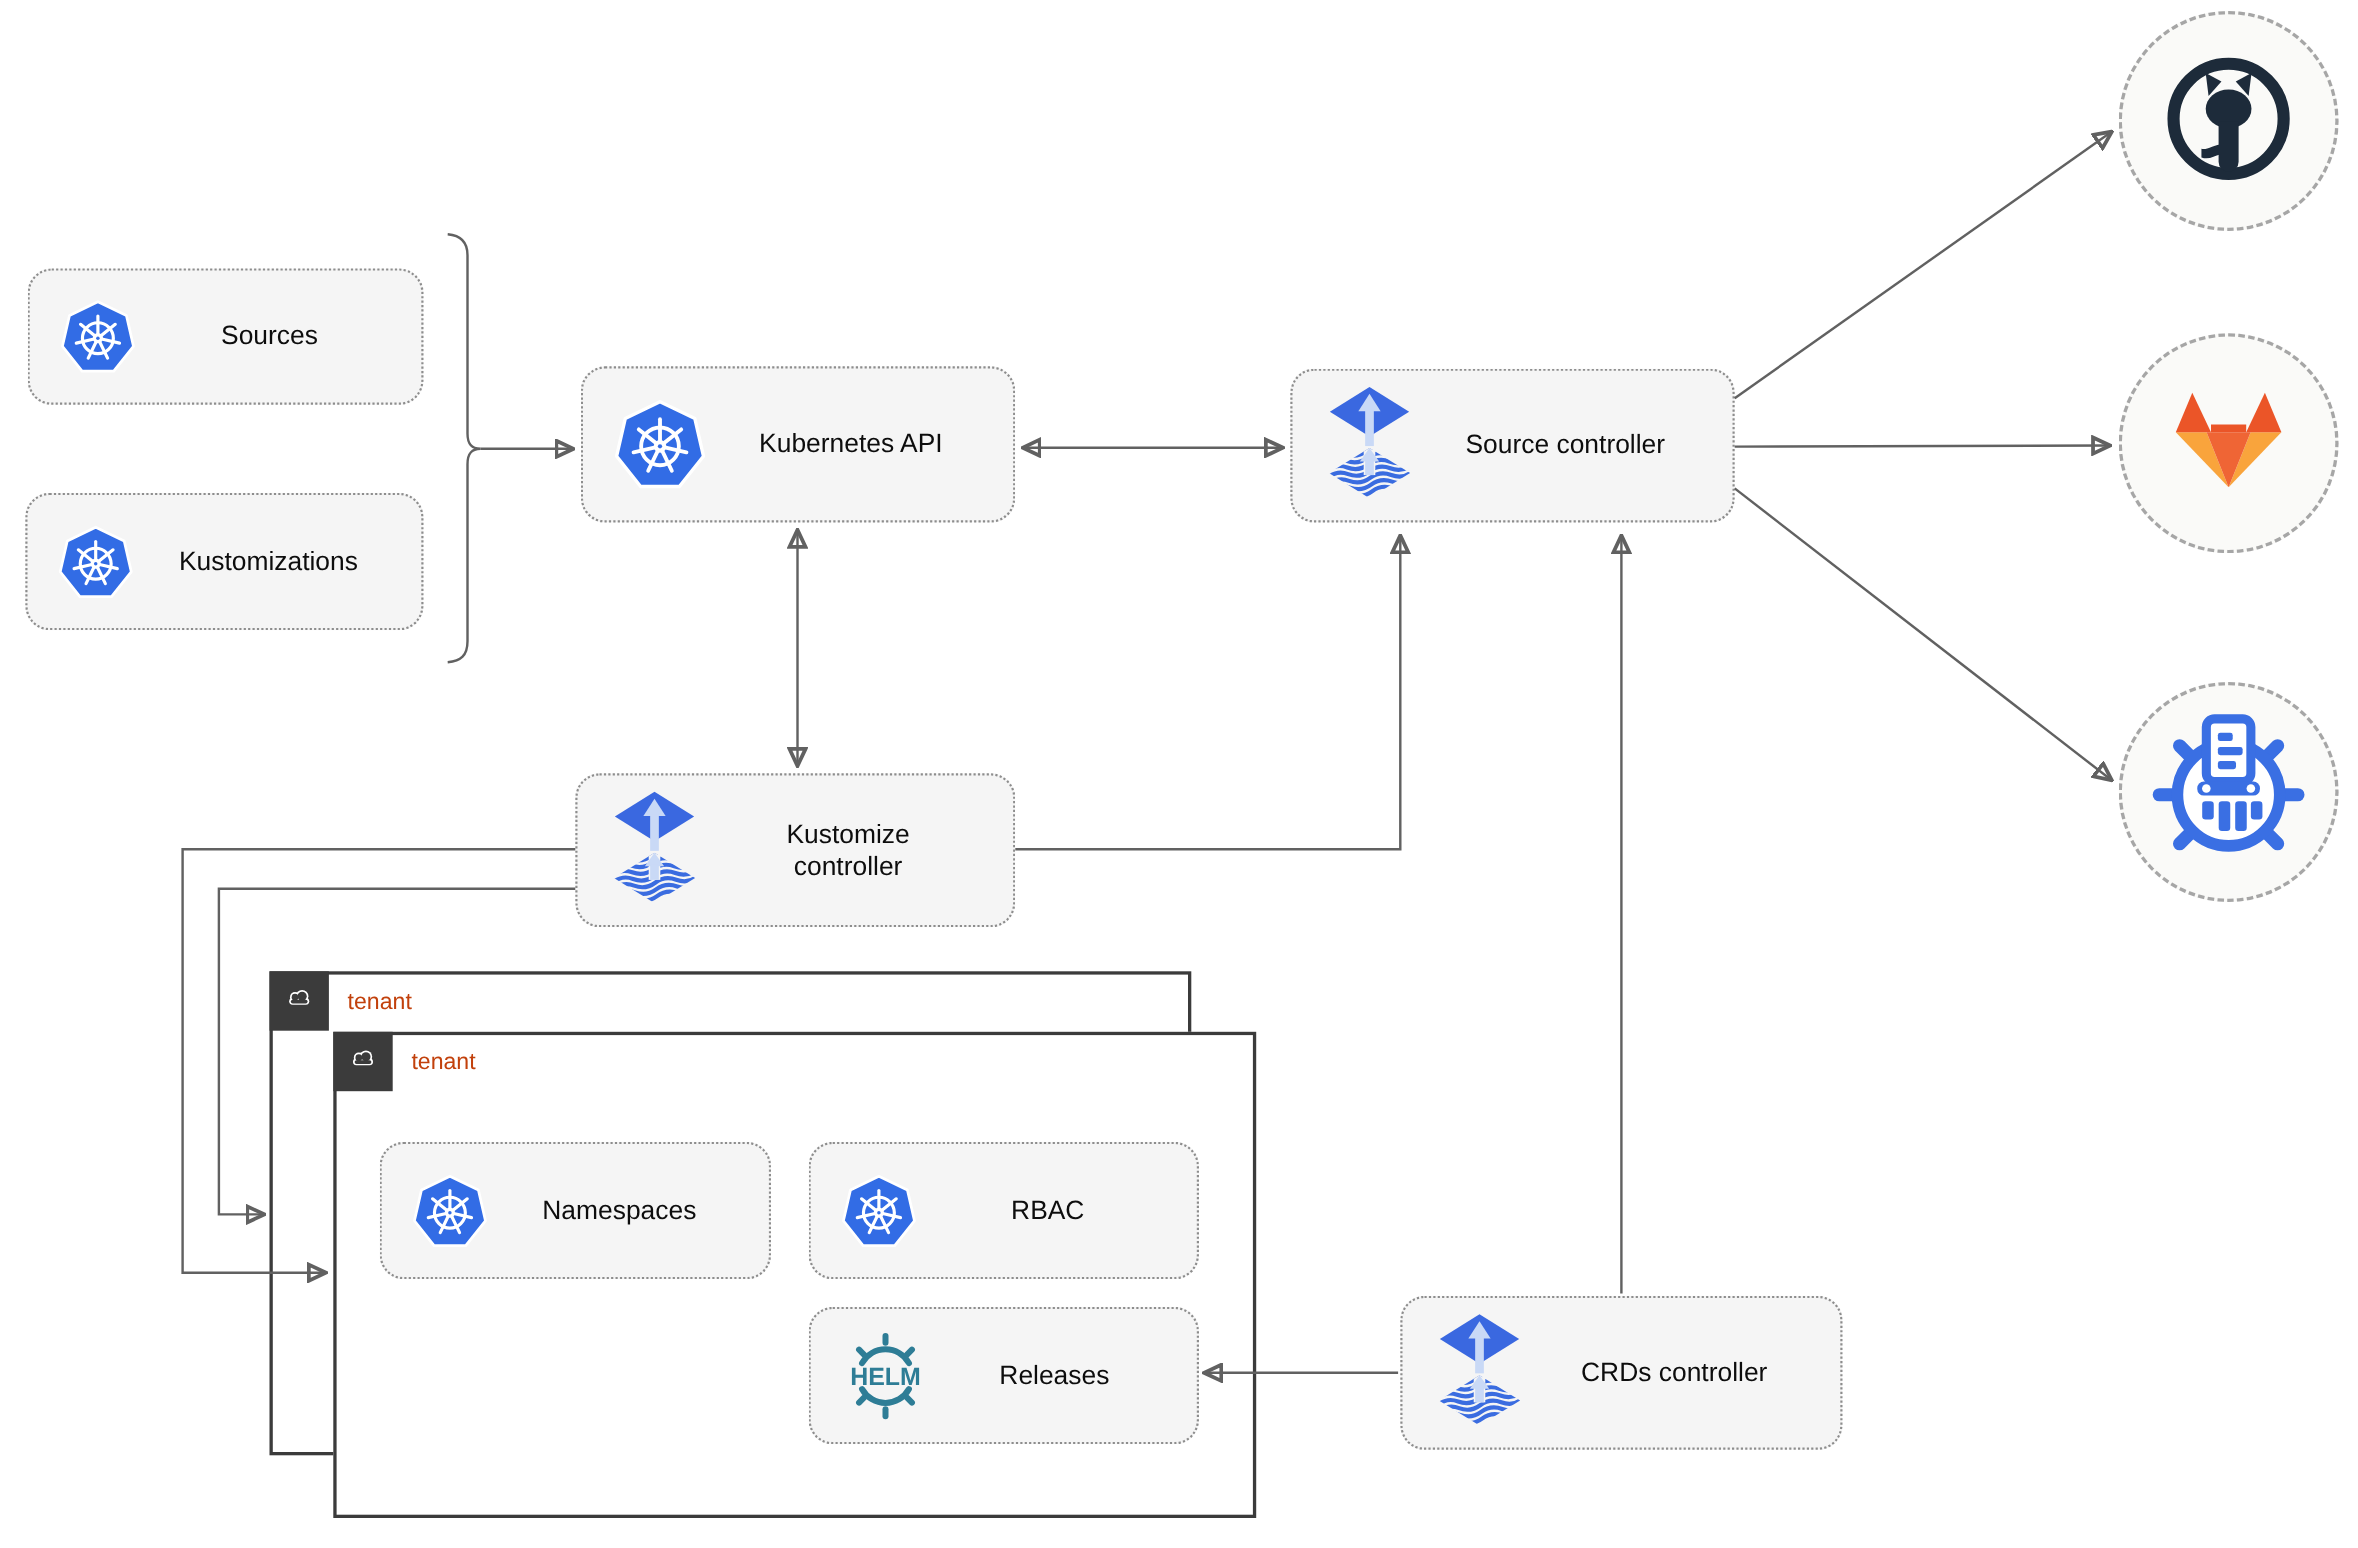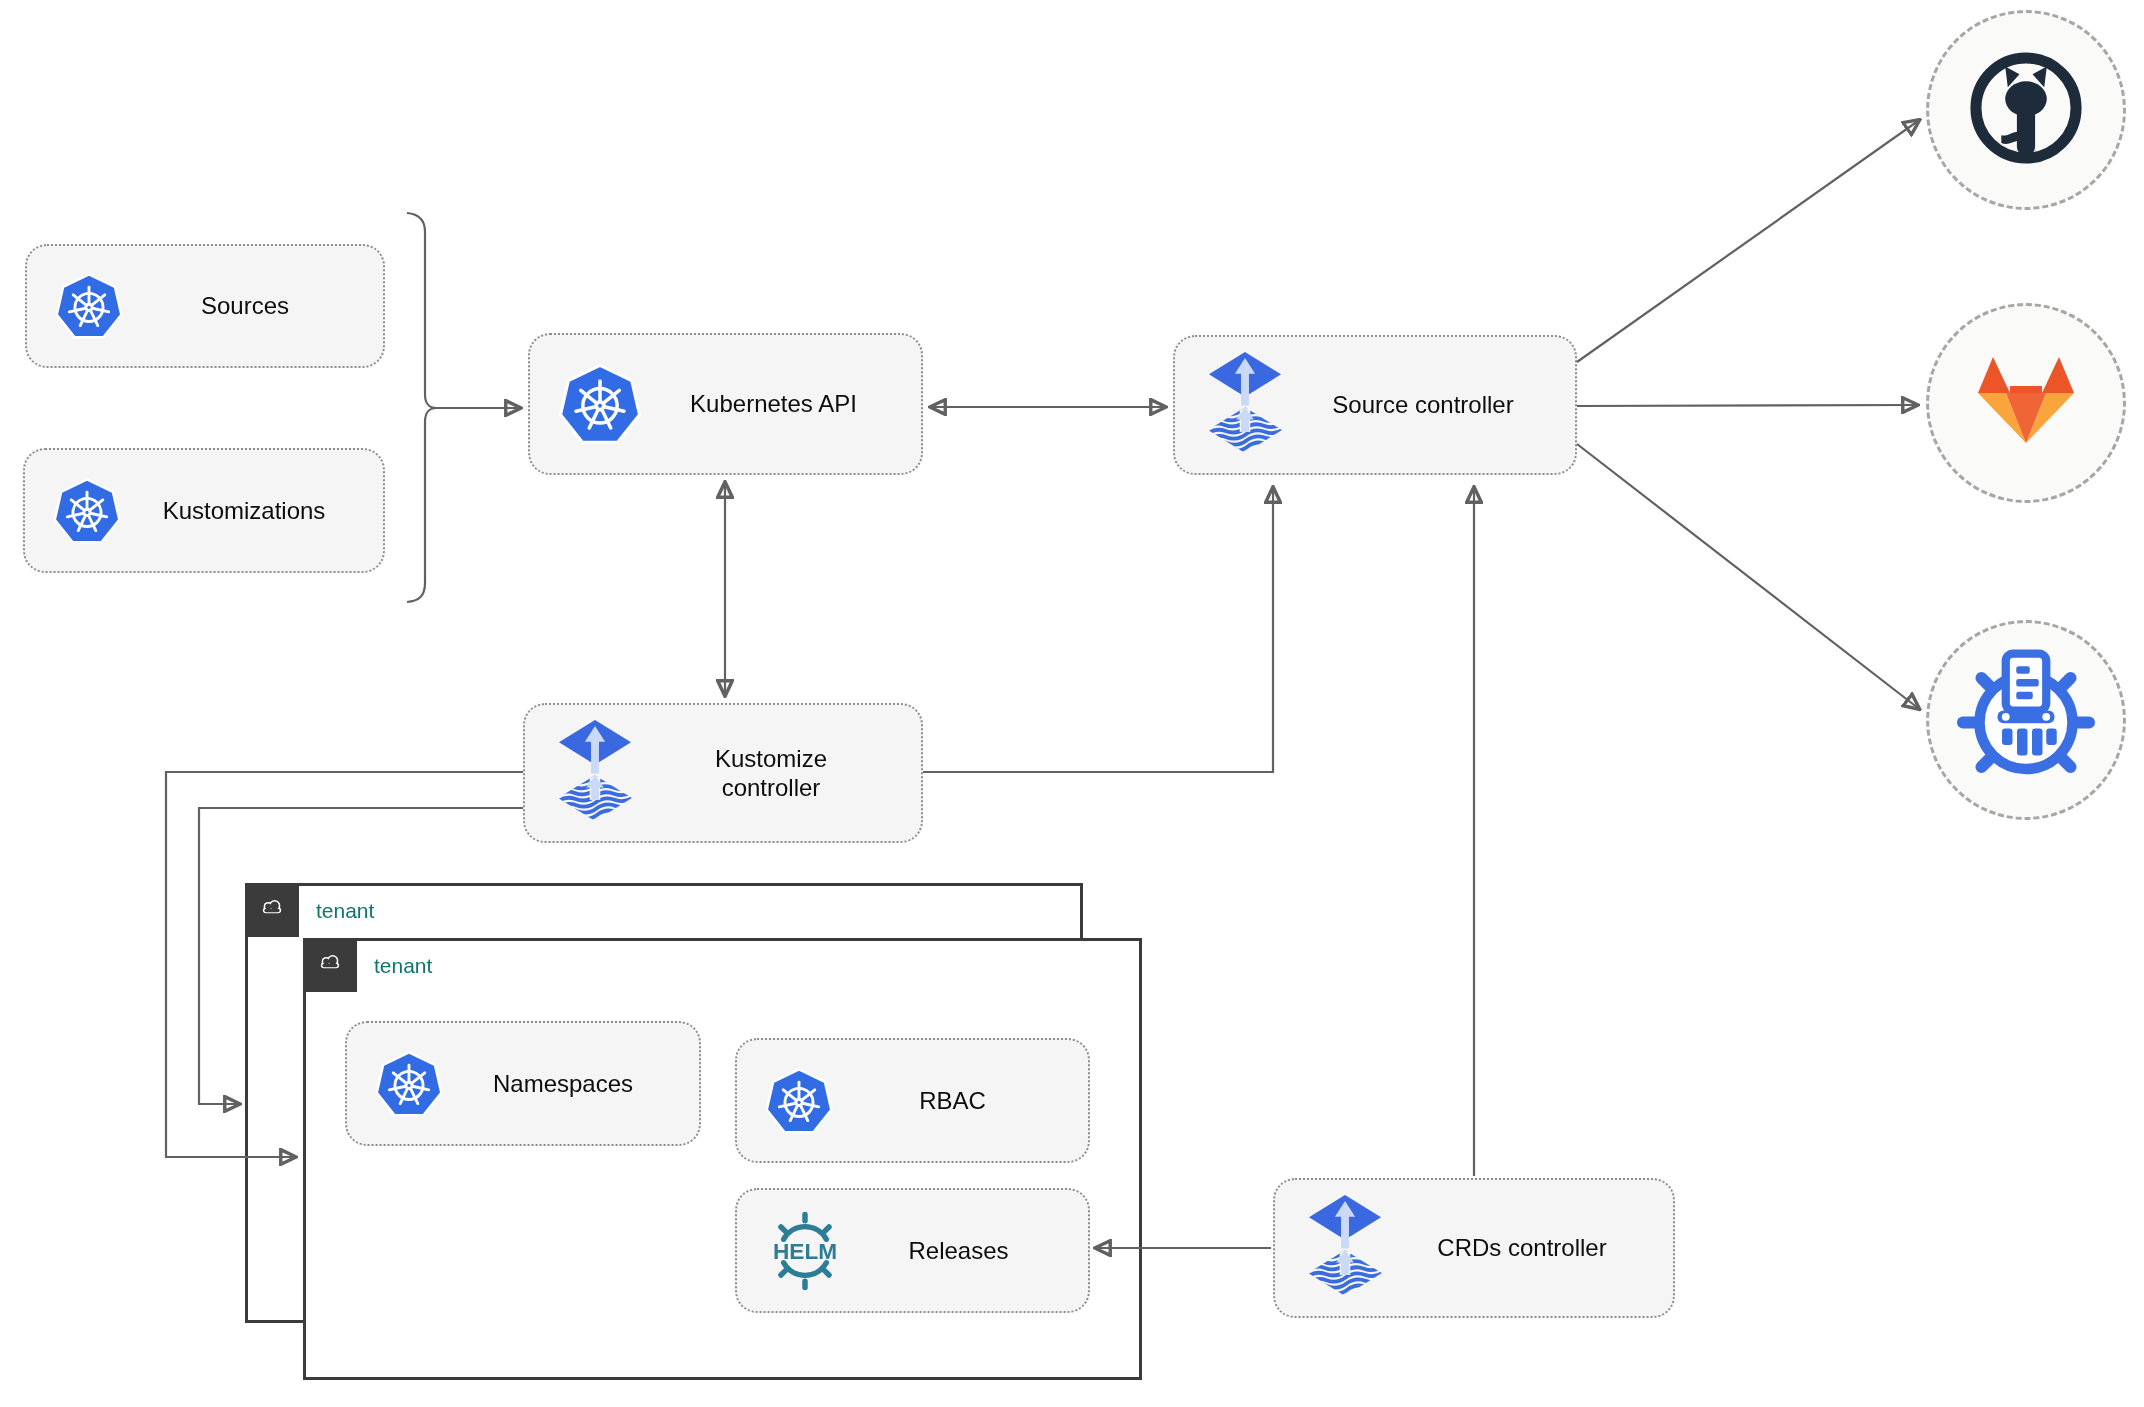--- a/index.html
+++ b/index.html
@@ -8,21 +8,21 @@
 
   .node{position:absolute;background:#f5f5f5;border:2px dotted #8d8d8d;border-radius:22px;
         display:flex;align-items:center;box-sizing:border-box;padding:0 18px 0 26px;}
   .node .label{flex:1;text-align:center;font-size:24px;color:#0d0d0d;line-height:1.22;}
   .node--controller .label{max-width:200px;margin:0 auto;}
   .icon-wrap{flex:0 0 auto;display:flex;align-items:center;justify-content:center;}
 
   .tenant{position:absolute;background:#ffffff;border:3px solid #3b3b3b;box-sizing:border-box;}
   .badge{position:absolute;top:-3px;left:-3px;width:54px;height:54px;background:#3b3b3b;
          display:flex;align-items:center;justify-content:center;}
-  .tenant-label{position:absolute;left:68px;top:13px;font-size:21px;color:#0f766e;}
+  .tenant-label{position:absolute;left:68px;top:13px;font-size:21px;color:#c2410c;}
 
   .endpoint{position:absolute;width:200px;height:200px;border-radius:50%;
             border:3px dashed #a6a6a6;background:#fafaf8;box-sizing:border-box;
             display:flex;align-items:center;justify-content:center;}
 
   .wires{position:absolute;left:0;top:0;pointer-events:none;z-index:50;}
   .wires path, .wires line, .wires polyline{stroke:#616161;stroke-width:2.2;fill:none;}
 
   .defs-hidden{position:absolute;width:0;height:0;overflow:hidden;}
 </style>
@@ -210,21 +210,21 @@
   </div>
 
   <div class="tenant" style="left:303px;top:938px;width:839px;height:442px">
     <div class="badge">
       <span><svg width="38" height="38">
             <use href="#ic-cloud"></use>
           </svg></span>
     </div>
     <span class="tenant-label">tenant</span>
 
-    <div class="node" style="left:39px;top:80px;width:356px;height:125px">
+    <div class="node" style="left:39px;top:97px;width:356px;height:125px">
       <span class="icon-wrap">
           <svg width="72" height="72">
             <use href="#ic-k8s"></use>
           </svg>
         </span>
       <span class="label">Namespaces</span>
     </div>
 
     <div class="node" style="left:429px;top:97px;width:355px;height:125px">
       <span class="icon-wrap">

